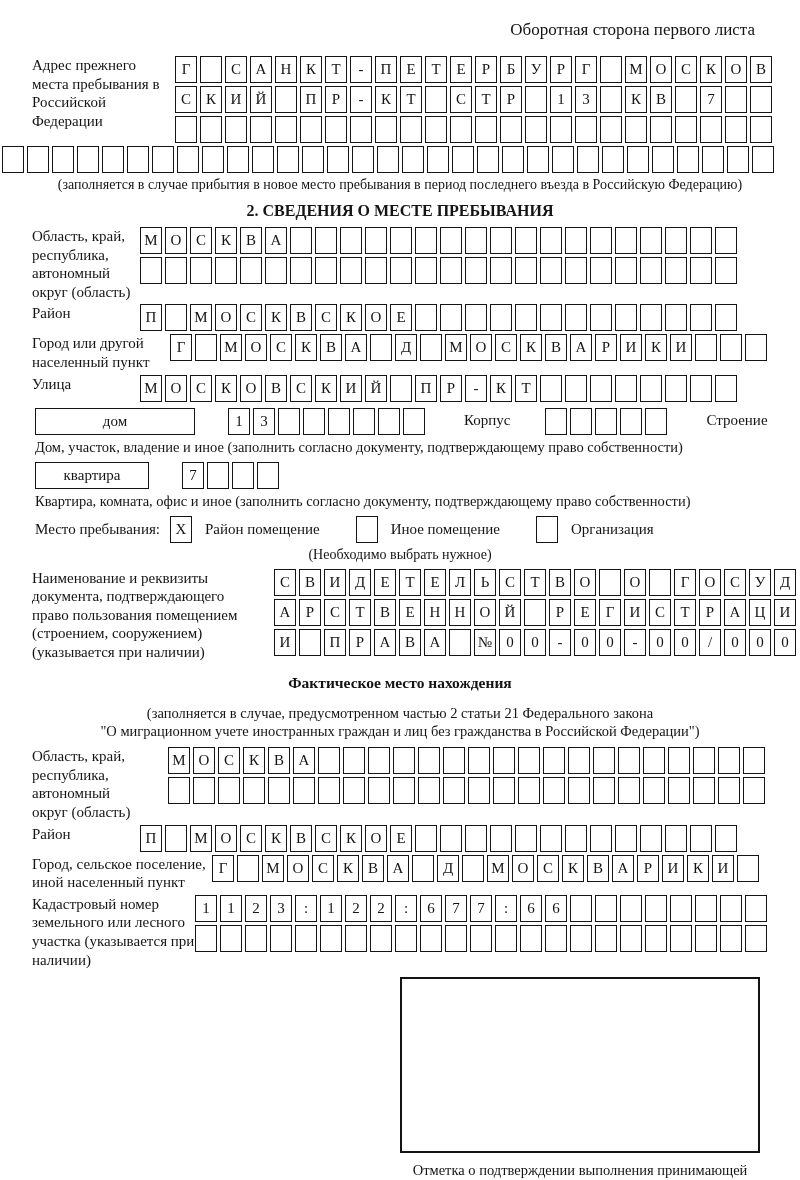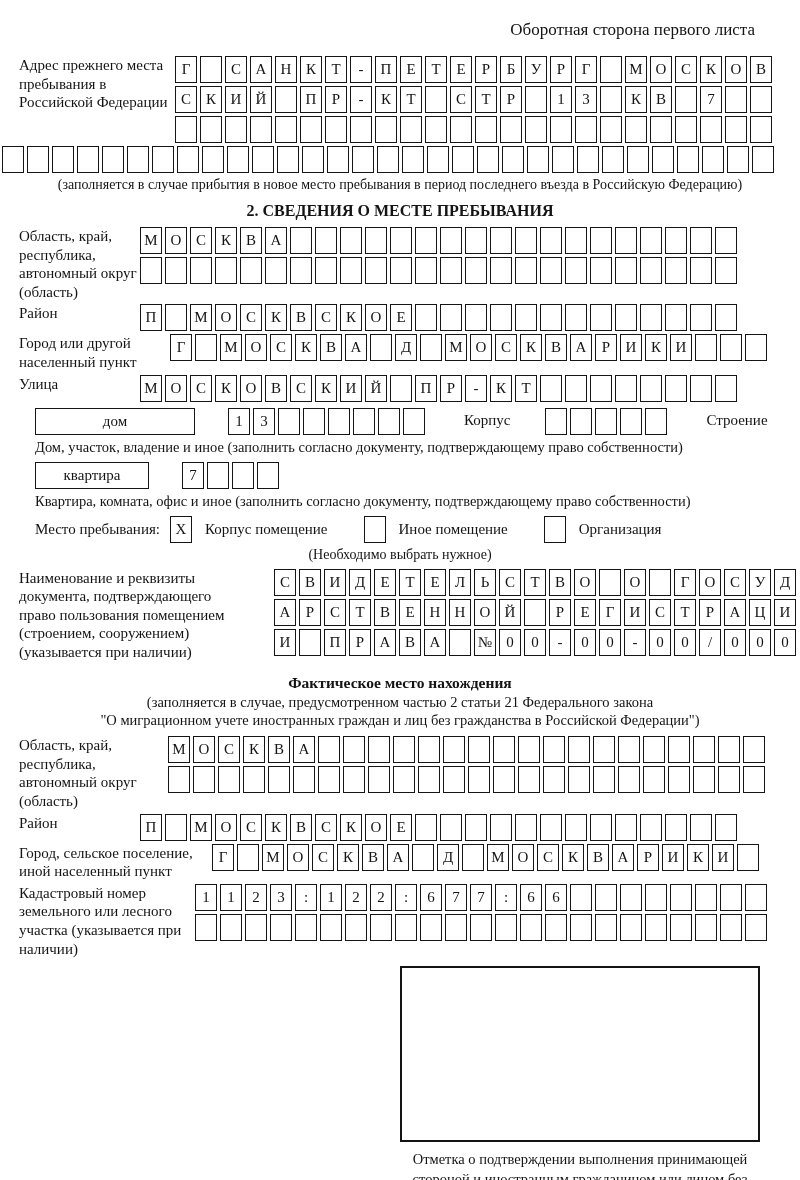--- a/index.html
+++ b/index.html
@@ -5,21 +5,21 @@
   * { box-sizing: border-box; }
   html, body { margin: 0; padding: 0; }
   body {
     width: 800px; height: 1180px;
     background: #ffffff; color: #141414;
     font-family: "Liberation Serif", "DejaVu Serif", serif;
     font-size: 15px; overflow: hidden;
   }
   .back-note { text-align: right; padding: 20px 45px 0 0; font-size: 17px; }
   .row { display: flex; align-items: flex-start; margin-top: 3px; }
-  .label { padding-left: 19px; line-height: 1.24; flex: none; font-family: Liberation Serif, serif; }
+  .label { padding-left: 32px; line-height: 1.24; flex: none; font-family: Liberation Serif, serif; }
   .lw175 { width: 175px; } .lw140 { width: 140px; } .lw170 { width: 170px; }
   .lw210 { width: 212px; } .lw245 { width: 246px; } .lw195 { width: 195px; }
   .cellcol { display: flex; flex-direction: column; gap: 3px; }
   .cells { display: flex; flex: none; }
   .cell {
     width: 22px; height: 27px; border: 1.6px solid #151515; margin-right: 3px;
     display: flex; align-items: center; justify-content: center;
     font-size: 15px; flex: none; background: #fff;
   }
   .widecells { padding-left: 2px; margin-top: 3px; }
@@ -30,21 +30,21 @@
     align-items: center; justify-content: center; font-size: 15px; margin-right: 5px;
   }
   .w160 { width: 160px; margin-left: 35px; }
   .w130 { width: 114px; margin-left: 35px; }
   .inline-lbl { padding: 4px 7px 0 8px; flex: none; }
   .caption { padding-left: 35px; font-size: 14.5px; margin-top: 4px; }
   .placement { padding-left: 35px; display: flex; align-items: center; margin-top: 6px; }
   .placement .gap-s { width: 10px; flex: none; }
   .placement .gap-m { width: 26px; flex: none; }
   .placement .opt-lbl { padding: 0 10px 0 10px; flex: none; }
-  .fact-title { text-align: center; font-weight: bold; font-size: 15.5px; margin: 12px 0 1px 0; }
+  .fact-title { text-align: center; font-weight: bold; font-size: 15.5px; margin: 12px 0 12px 0; }
   .fact-note { text-align: center; font-size: 14.5px; line-height: 1.3; }
   .stamp-wrap { margin-left: 385px; width: 390px; margin-top: 8px; }
   .stamp-box { width: 360px; height: 176px; border: 2px solid #141414; margin: 0 auto 8px auto; }
   .stamp-caption { text-align: center; font-size: 14.5px; line-height: 1.35; }
   .mt6 { margin-top: 6px; gap: 28px; }
 </style>
 </head>
 <body>
 
 <div class="back-note">Оборотная сторона первого листа</div>
@@ -355,21 +355,21 @@
       <span class="cell"></span>
       <span class="cell"></span>
     </div>
 </div>
 <div class="caption">Квартира, комната, офис и иное (заполнить согласно документу, подтверждающему право собственности)</div>
 
 <div class="placement">
   <span>Место пребывания:</span>
   <span class="gap-s"></span>
   <span class="cell">X</span>
-  <span class="opt-lbl">Корпус помещение</span>
+  <span class="opt-lbl">Район помещение</span>
   <span class="gap-m"></span>
   <span class="cell"></span>
   <span class="opt-lbl">Иное помещение</span>
   <span class="gap-m"></span>
   <span class="cell"></span>
   <span class="opt-lbl">Организация</span>
 </div>
 <div class="center-note">(Необходимо выбрать нужное)</div>
 
 <div class="row mt6">

